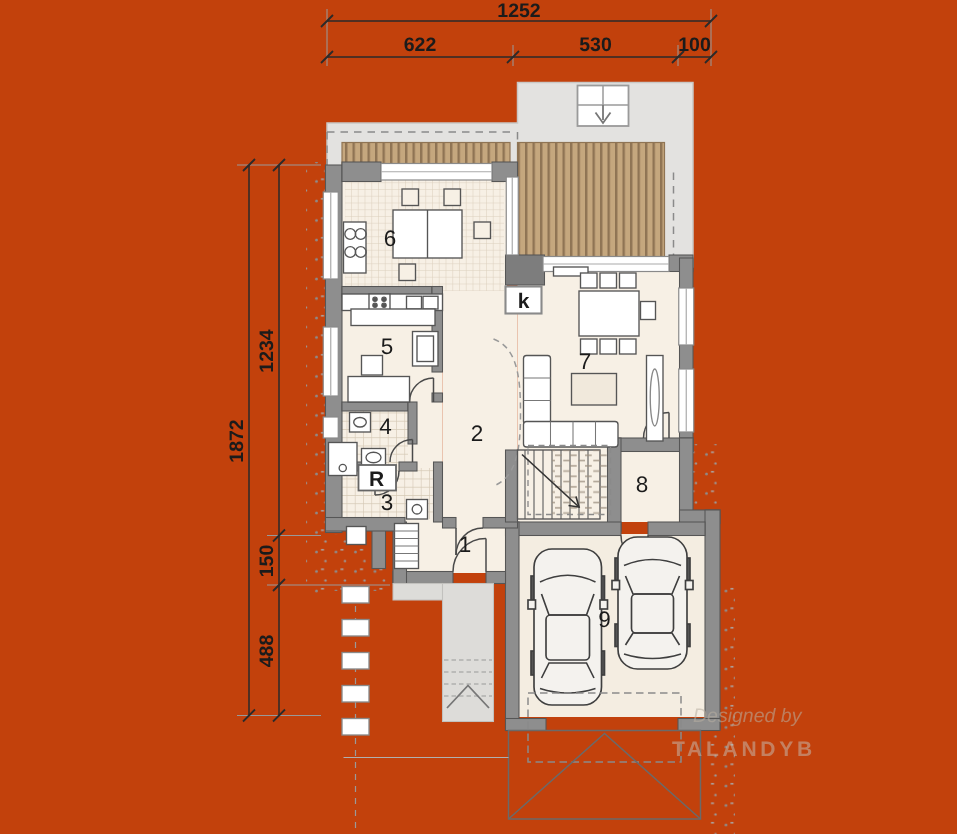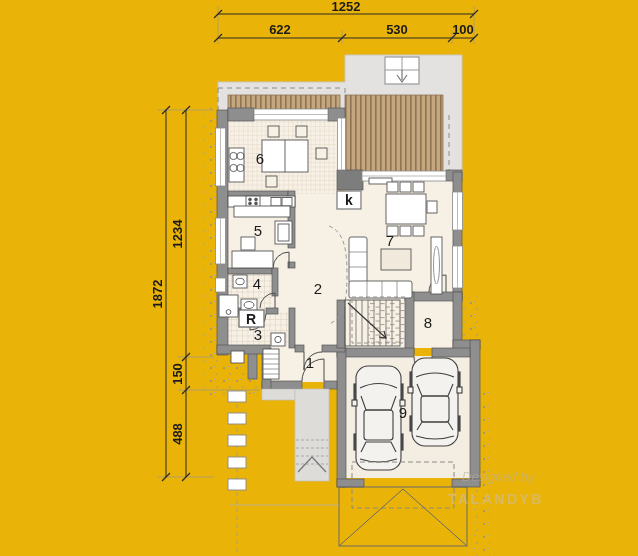--- a/index.html
+++ b/index.html
@@ -1,16 +1,16 @@
 <!DOCTYPE html>
 <html><head>
 <meta charset="utf-8">
 <style>
   html,body{margin:0;padding:0;background:#ffffff;}
-  #page{position:relative;width:638px;height:556px;background:#eab308;overflow:hidden;
+  #page{position:relative;width:638px;height:556px;background:#c2410c;overflow:hidden;
         font-family:"Liberation Sans",sans-serif;}
   svg{position:absolute;left:0;top:0;}
   text{font-family:"Liberation Sans",sans-serif;fill:#1b1b1b;}
   .dim{font-size:13px;font-weight:700;}
   .room{font-size:15px;font-weight:400;}
   .anno{font-size:14px;font-weight:700;}
   .wm1{font-size:13px;font-style:italic;fill:#b9b0a2;opacity:.55;}
   .wm2{font-size:14px;font-weight:700;letter-spacing:2.5px;fill:#c6c0b6;opacity:.5;}
 </style>
 </head>

